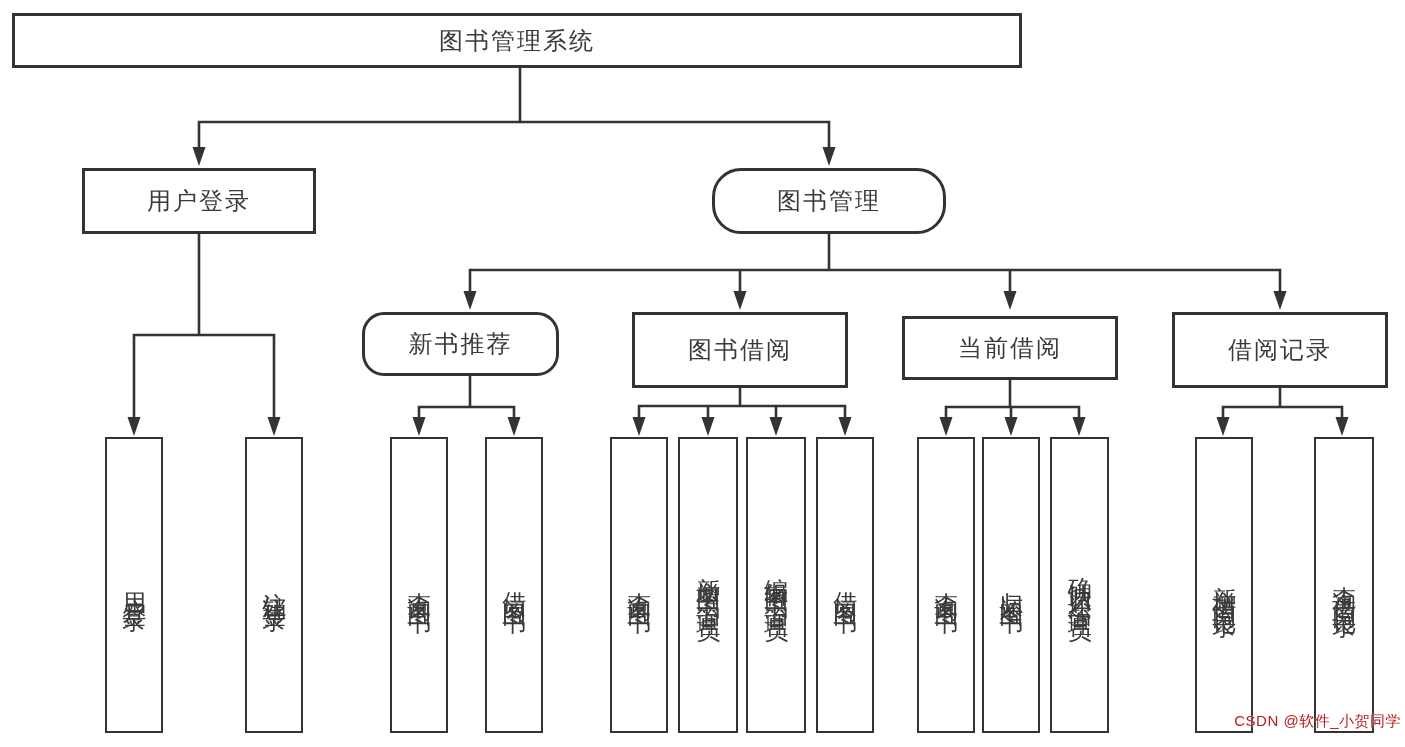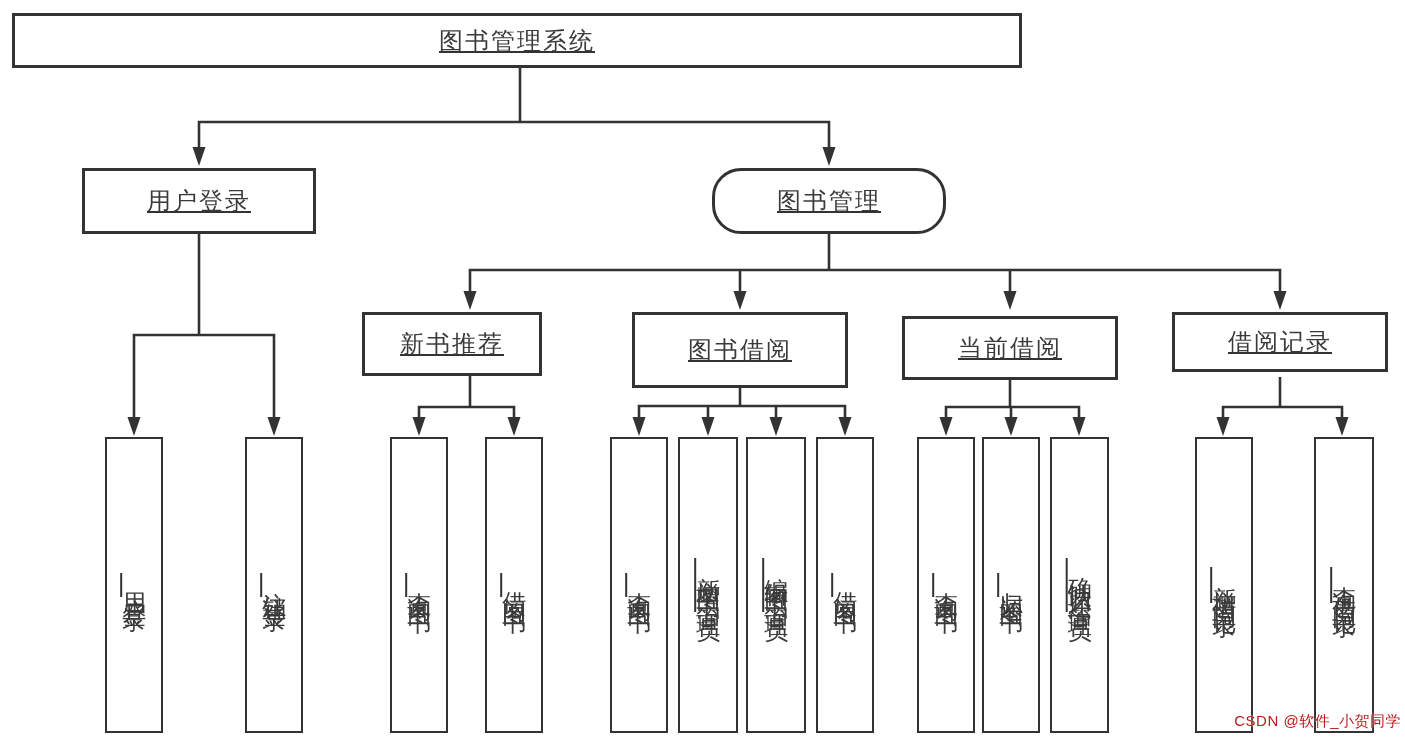--- a/index.html
+++ b/index.html
@@ -14,21 +14,20 @@
   .connectors{position:absolute;left:0;top:0;width:1405px;height:747px;z-index:1;pointer-events:none;}
   .connectors path{stroke:#333333;stroke-width:2.6;fill:none;}
   .connectors polygon{fill:#333333;stroke:none;}
   .box{
     position:absolute;
     box-sizing:border-box;
     background:#ffffff;
     border:3px solid #333333;
     display:flex;align-items:center;justify-content:center;
     z-index:2;
-    text-decoration:underline;
   }
   .box.h span{
     font-size:24px;
     letter-spacing:2px;
     color:#3a3a3a;
     white-space:nowrap;
   }
   .box.leaf{border-width:2.5px;}
   .box.leaf span{
     writing-mode:vertical-rl;
@@ -115,30 +114,30 @@
     <span>图书管理系统</span>
   </div>
 
   <div class="box h" style="left:82px;top:168px;width:234px;height:66px;">
     <span>用户登录</span>
   </div>
   <div class="box h" style="left:712px;top:168px;width:234px;height:66px;border-radius:29px;">
     <span>图书管理</span>
   </div>
 
-  <div class="box h" style="left:362px;top:312px;width:180px;height:64px;">
+  <div class="box h" style="left:362px;top:312px;width:197px;height:64px;border-radius:22px;">
     <span>新书推荐</span>
   </div>
   <div class="box h" style="left:632px;top:312px;width:216px;height:76px;">
     <span>图书借阅</span>
   </div>
   <div class="box h" style="left:902px;top:316px;width:216px;height:64px;">
     <span>当前借阅</span>
   </div>
-  <div class="box h" style="left:1172px;top:312px;width:216px;height:60px;">
+  <div class="box h" style="left:1172px;top:312px;width:216px;height:76px;">
     <span>借阅记录</span>
   </div>
 
   <div class="box leaf" style="left:105px;top:437px;width:58px;height:296px;">
     <span>用户登录</span>
   </div>
   <div class="box leaf" style="left:245px;top:437px;width:58px;height:296px;">
     <span>注销登录</span>
   </div>
 

